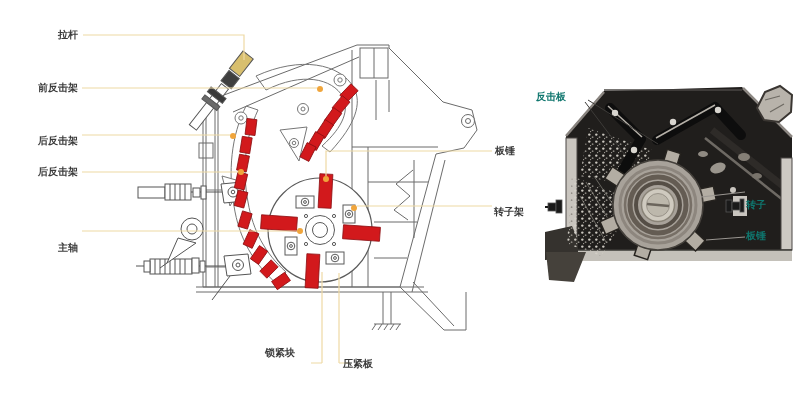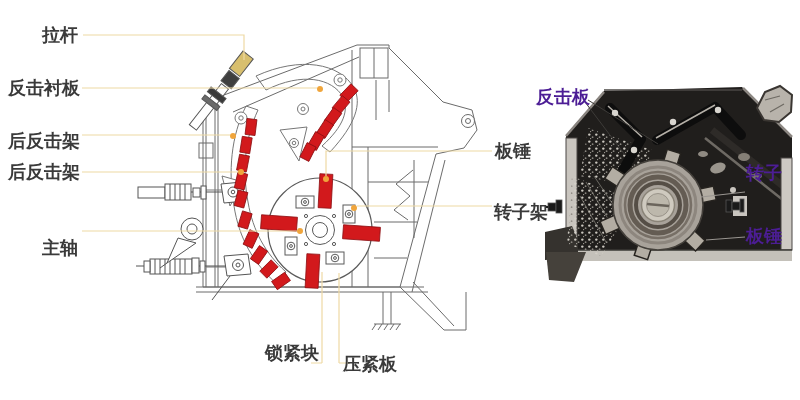--- a/index.html
+++ b/index.html
@@ -1,22 +1,22 @@
 <!DOCTYPE html>
 <html><head>
 <meta charset="utf-8">
 <style>
   html,body{margin:0;padding:0;background:#fff;}
   #canvas{position:relative;width:800px;height:400px;background:#fff;overflow:hidden;
           font-family:"DejaVu Sans",sans-serif;}
   #art{position:absolute;left:0;top:0;}
-  .lbl{position:absolute;font-size:18px;line-height:18px;font-weight:600;color:#3a3a3a;
+  .lbl{position:absolute;font-size:10px;line-height:18px;font-weight:600;color:#3a3a3a;
        white-space:nowrap;}
   .lbl.r{width:70px;left:8px;text-align:right;}
-  .lbl.photo{color:#4c1d95;font-weight:700;}
+  .lbl.photo{color:#0f766e;font-weight:700;}
 </style>
 </head>
 <body>
 
 <div id="canvas">
 
 <svg id="art" width="800" height="400" viewBox="0 0 800 400">
   <defs>
     <pattern id="speck" width="7" height="7" patternUnits="userSpaceOnUse">
       <circle cx="1.3" cy="1.6" r="1.2" fill="#d4d0c8"></circle>
@@ -278,25 +278,25 @@
     <circle cx="320" cy="89" r="3"></circle>
     <circle cx="233" cy="136" r="3"></circle>
     <circle cx="241" cy="172" r="3"></circle>
     <circle cx="300" cy="231" r="3"></circle>
     <circle cx="326" cy="179" r="3"></circle>
     <circle cx="354" cy="208" r="3"></circle>
   </g>
 </svg>
 
 <div class="lbl r" style="top:26px">拉杆</div>
-<div class="lbl r" style="top:79px">反击衬板</div>
+<div class="lbl r" style="top:79px">前反击架</div>
 <div class="lbl r" style="top:132px">后反击架</div>
 <div class="lbl r" style="top:163px">后反击架</div>
 <div class="lbl r" style="top:239px">主轴</div>
 <div class="lbl" style="left:265px;top:344px">锁紧块</div>
 <div class="lbl" style="left:343px;top:355px">压紧板</div>
 <div class="lbl" style="left:495px;top:142px">板锤</div>
 <div class="lbl" style="left:494px;top:203px">转子架</div>
 <div class="lbl photo" style="left:536px;top:88px">反击板</div>
-<div class="lbl photo" style="left:746px;top:164px">转子</div>
+<div class="lbl photo" style="left:746px;top:196px">转子</div>
 <div class="lbl photo" style="left:746px;top:227px">板锤</div>
 
 </div>
 
 </body></html>

